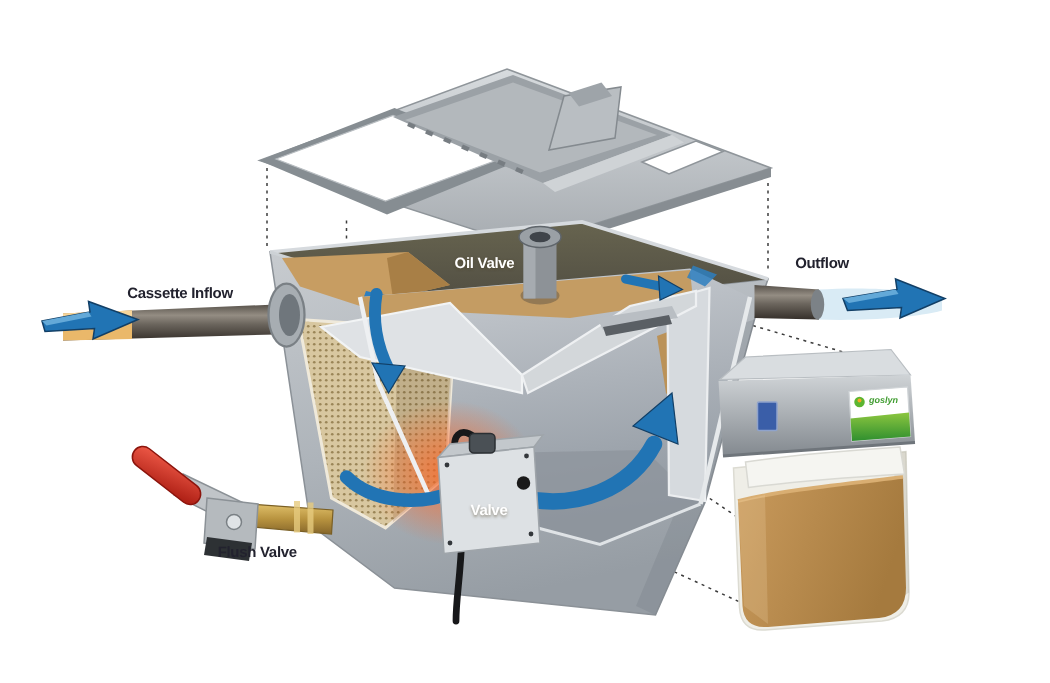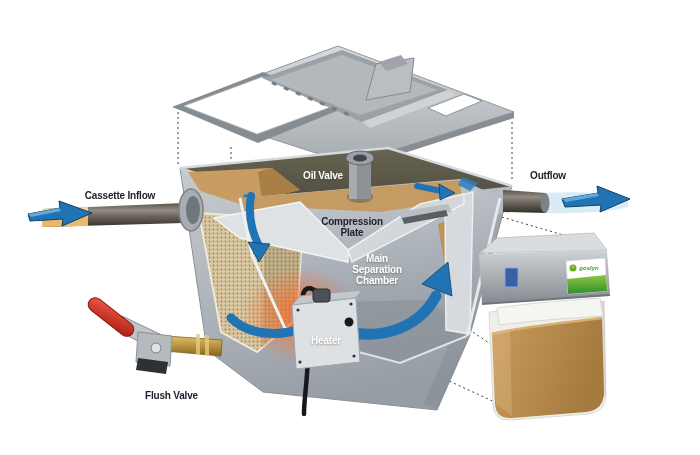--- a/index.html
+++ b/index.html
@@ -240,21 +240,16 @@
         <circle cx="573" cy="268" r="3.5" fill="#5cb531"></circle>
         <circle cx="573" cy="267" r="1.3" fill="#f5a623"></circle>
       </g>
     </g>
   </g>
 </svg>
 
 <div class="label dark" style="left:120px;top:196px;">Cassette Inflow</div>
 <div class="label light" style="left:323px;top:176px;">Oil Valve</div>
 <div class="label dark" style="left:548px;top:176px;">Outflow</div>
-<div class="label dark" style="left:352px;top:227px;">Compression
-Plate</div>
-<div class="label light" style="left:377px;top:270px;">Main
-Separation
-Chamber</div>
-<div class="label light" style="left:326px;top:341px;">Heater</div>
-<div class="label dark" style="left:156px;top:396px;padding-left:31px;">Flush Valve</div>
+<div class="label light" style="left:326px;top:341px;">Valve</div>
+<div class="label dark" style="left:156px;top:369px;padding-left:31px;">Flush Valve</div>
 <div class="label logo" style="left:589px;top:268px;">goslyn</div>
 </div>
 
 </body></html>

